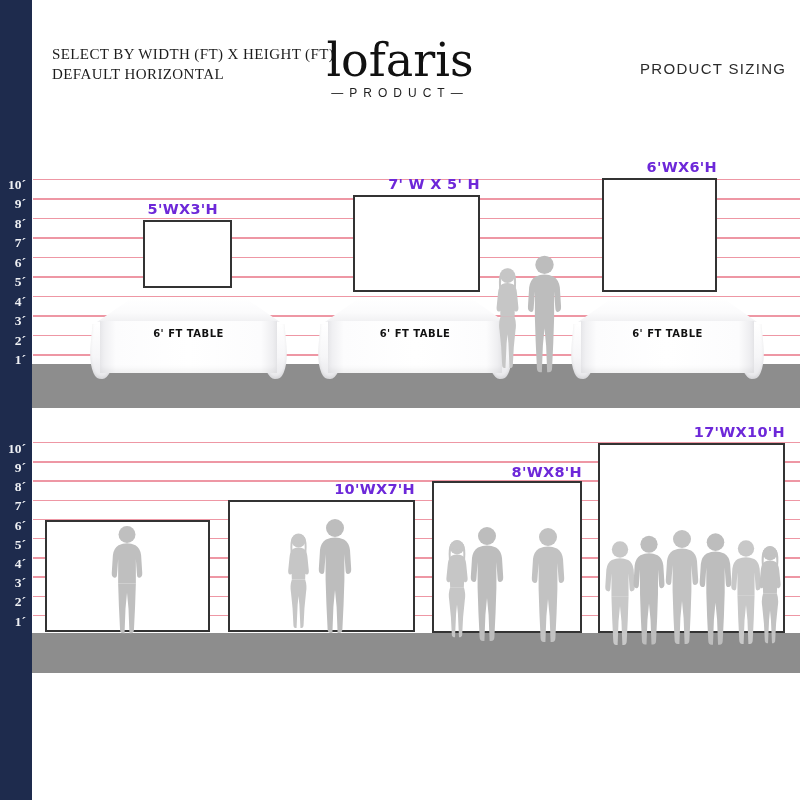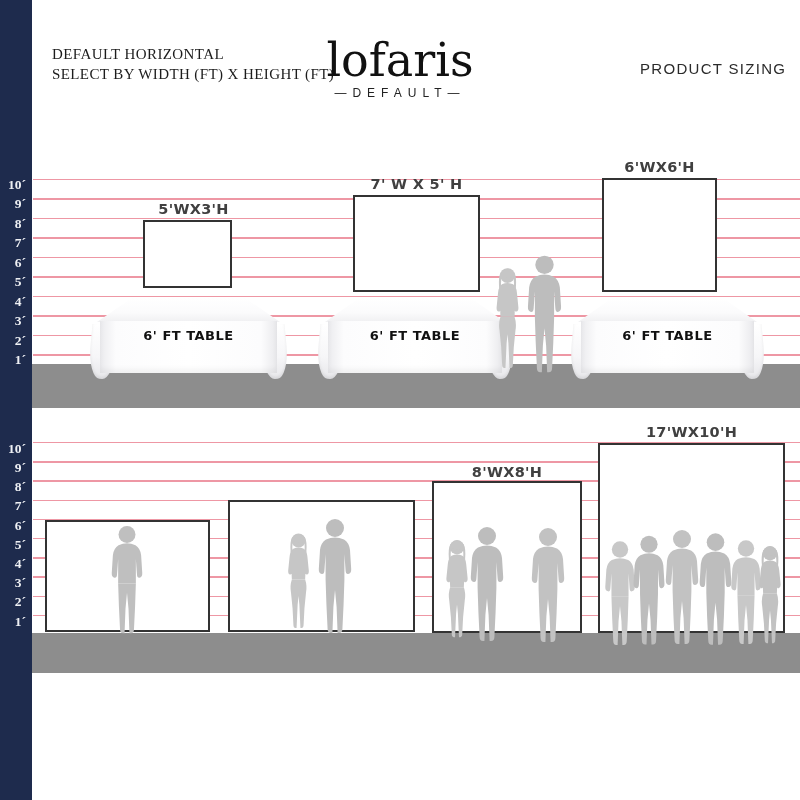--- a/index.html
+++ b/index.html
@@ -36,33 +36,33 @@
   .ground{position:absolute;left:32px;right:0;background:var(--ground);z-index:1}
   .ground-top{top:364px;height:44px}
   .ground-bottom{top:633px;height:40px}
 
   
   .rlabel{position:absolute;left:0;width:26px;height:16px;line-height:16px;text-align:right;
           font-family:"Liberation Serif",serif;font-weight:600;font-size:13.5px;color:#eef0f4;z-index:6}
 
   
   .bd{position:absolute;background:#fff;border:2px solid var(--border);z-index:2}
-  .bd-label{position:absolute;text-align:center;font-size:14.5px;font-weight:600;
-            letter-spacing:.3px;color:#404040;z-index:2}
+  .bd-label{position:absolute;text-align:right;font-size:14.5px;font-weight:600;
+            letter-spacing:.3px;color:#6d28d9;z-index:2}
 
   
   .table{position:absolute;height:75px;z-index:3}
   .tabletop{position:absolute;left:0;right:0;top:0;height:24px;
             clip-path:polygon(19% 0,81% 0,100% 100%,0 100%);
             background:linear-gradient(180deg,#ffffff 0%,#fbfbfc 60%,#f0f0f2 100%)}
   .tablebody{position:absolute;left:1.5%;right:1.5%;top:23px;bottom:0;
              background:linear-gradient(90deg,#ebebee 0%,#fcfcfd 9%,#ffffff 50%,#fcfcfd 91%,#e9e9ec 100%);
              box-shadow:inset 0 -4px 5px rgba(0,0,0,.05);
              display:flex;justify-content:center;align-items:flex-start}
-  .tablebody span{margin-top:7px;font-size:13px;font-weight:600;letter-spacing:.5px;color:#111}
+  .tablebody span{margin-top:7px;font-size:10px;font-weight:600;letter-spacing:.5px;color:#111}
   .flap{position:absolute;bottom:-6px;width:26px;height:54px;z-index:-1;
         background:linear-gradient(180deg,#ffffff 0%,#f6f6f8 60%,#e7e7ea 100%);
         border-radius:0 0 45% 45% / 0 0 60% 60%;box-shadow:inset 0 -2px 3px rgba(0,0,0,.08)}
   .flap-l{left:-7px;transform:rotate(5deg)}
   .flap-r{right:-7px;transform:rotate(-5deg)}
 
   .people{position:absolute;z-index:4}
   .hidden-defs{position:absolute;width:0;height:0;overflow:hidden}
 </style>
 </head>
@@ -82,26 +82,26 @@
       <path d="M12.4 55 L27.6 55 Q30 62 28.6 70 L26.8 88 L25.8 107 Q25.7 110.5 23.4 110.5 L22.2 110.5 L21 84 L20 74 L19 84 L17.8 110.5 L16.6 110.5 Q14.3 110.5 14.2 107 L13.2 88 L11.4 70 Q10 62 12.4 55 Z"></path>
     </symbol>
   </defs>
 </svg>
 
 <div id="canvas">
 
   <div class="navy-bar"></div>
 
   <div class="subtitle">
+    <div>SELECT BY WIDTH (FT) X HEIGHT (FT)</div>
     <div>DEFAULT HORIZONTAL</div>
-    <div>SELECT BY WIDTH (FT) X HEIGHT (FT)</div>
   </div>
   <div class="logo">
     <div class="logo-name">lofaris</div>
-    <div class="logo-tagline">—DEFAULT—</div>
+    <div class="logo-tagline">—PRODUCT—</div>
   </div>
   <div class="product-sizing">PRODUCT SIZING</div>
 
   <div class="lines lines-top"></div>
   <div class="lines lines-bottom"></div>
   <div class="ground ground-top"></div>
   <div class="ground ground-bottom"></div>
 
   <div class="rlabel" style="top:177px">10´</div>
   <div class="rlabel" style="top:196px">9´</div>
@@ -118,21 +118,21 @@
   <div class="rlabel" style="top:460px">9´</div>
   <div class="rlabel" style="top:479px">8´</div>
   <div class="rlabel" style="top:498px">7´</div>
   <div class="rlabel" style="top:518px">6´</div>
   <div class="rlabel" style="top:537px">5´</div>
   <div class="rlabel" style="top:556px">4´</div>
   <div class="rlabel" style="top:575px">3´</div>
   <div class="rlabel" style="top:594px">2´</div>
   <div class="rlabel" style="top:614px">1´</div>
 
-  <div class="bd-label" style="left:149px;top:201px;width:89px">5'WX3'H</div>
+  <div class="bd-label" style="left:129px;top:201px;width:89px">5'WX3'H</div>
   <div class="bd" style="left:143px;top:220px;width:89px;height:68px"></div>
 
   <div class="bd-label" style="left:353px;top:176px;width:127px">7' W X 5' H</div>
   <div class="bd" style="left:353px;top:195px;width:127px;height:97px"></div>
 
   <div class="bd-label" style="left:602px;top:159px;width:115px">6'WX6'H</div>
   <div class="bd" style="left:602px;top:178px;width:115px;height:114px"></div>
 
   <div class="table" style="left:97px;top:298px;width:183px">
     <div class="flap flap-l"></div>
@@ -159,20 +159,21 @@
     </div>
   </div>
 
   <svg class="people" style="left:487px;top:253px" width="82" height="125" viewBox="0 0 82 125">
     <use href="#woman" x="2" y="8" width="37" height="117" fill="#c6c6c6"></use>
     <use href="#man" x="35" y="1" width="45" height="124" fill="#bdbdbd"></use>
   </svg>
 
   <div class="bd" style="left:45px;top:520px;width:165px;height:112px"></div>
 
+  <div class="bd-label" style="left:228px;top:481px;width:187px">10'WX7'H</div>
   <div class="bd" style="left:228px;top:500px;width:187px;height:132px"></div>
 
   <div class="bd-label" style="left:432px;top:464px;width:150px">8'WX8'H</div>
   <div class="bd" style="left:432px;top:481px;width:150px;height:152px"></div>
 
   <div class="bd-label" style="left:598px;top:424px;width:187px">17'WX10'H</div>
   <div class="bd" style="left:598px;top:443px;width:187px;height:190px"></div>
 
   <svg class="people" style="left:104px;top:525px" width="46" height="113" viewBox="0 0 46 113">
     <use href="#man" x="2" y="0" width="42" height="113" fill="#bfbfbf"></use>

